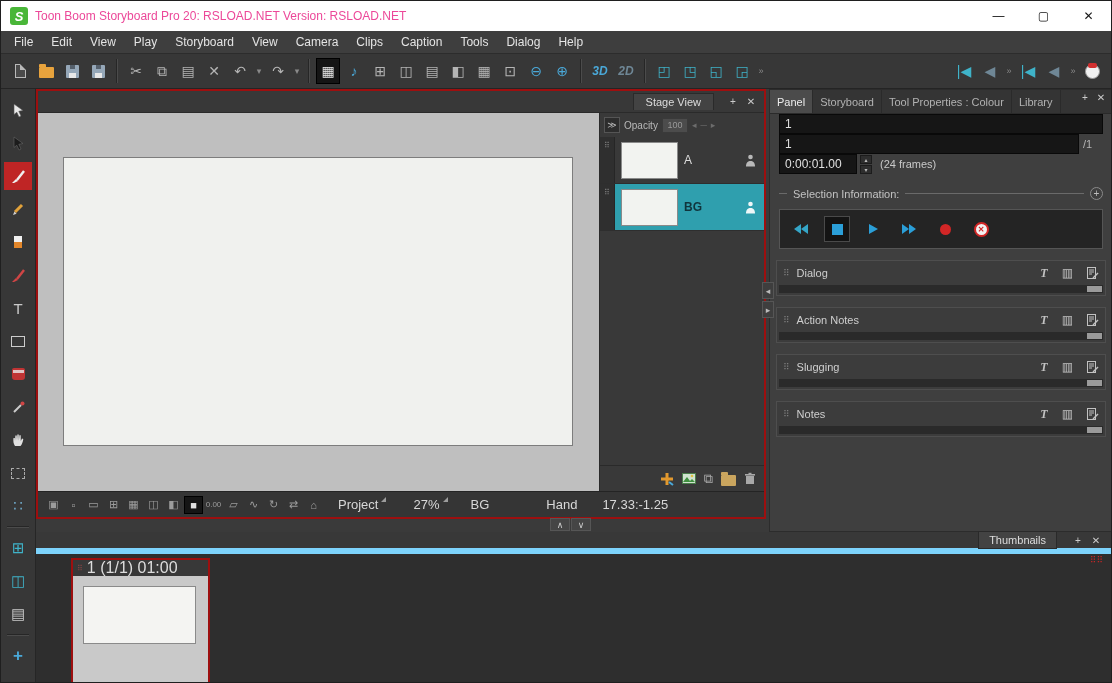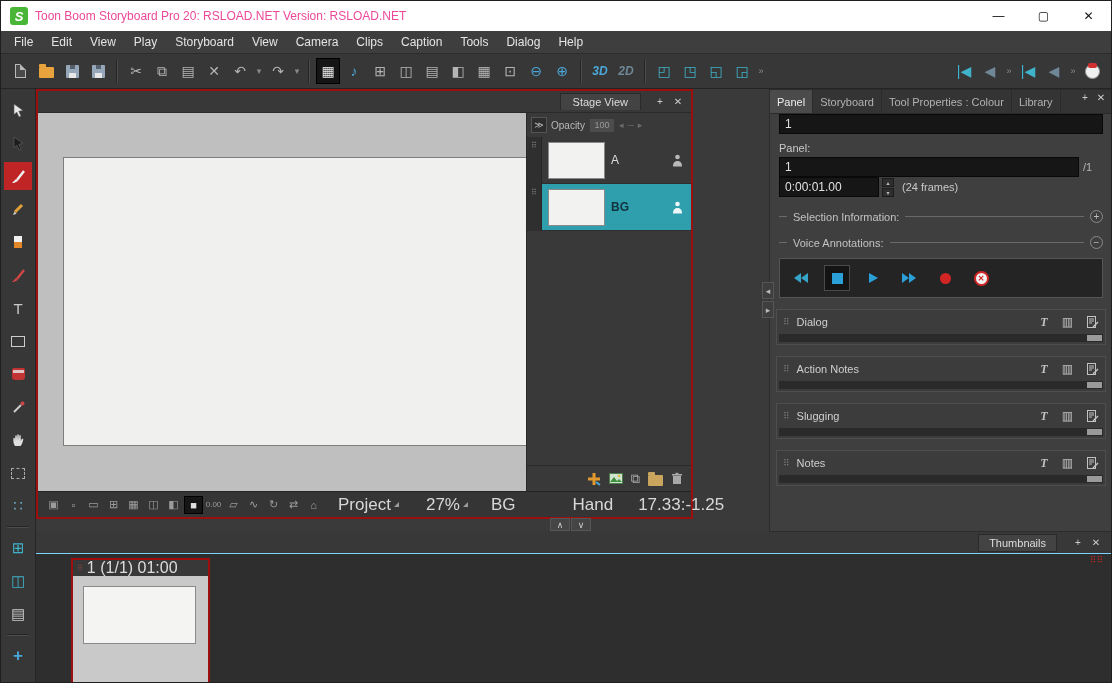--- a/index.html
+++ b/index.html
@@ -42,21 +42,21 @@
 .lt.active{background:#bf2525}
 .lt.tealc{color:#3fb3c9}
 .lt.bluec{color:#4aa8d8;font-weight:bold;font-size:17px}
 .lt.pinkc{color:#c77ad0}
 .ltsep{width:22px;height:2px;flex:none;margin:1px 0 6px;border-top:1px solid #262626;border-bottom:1px solid #4b4b4b}
 .rect-ic{width:14px;height:11px;border:1px solid #ccc}
 .marq-ic{width:14px;height:11px;border:1px dashed #aaa}
 .pot-ic{width:13px;height:12px;background:#c03434;border-radius:2px 2px 3px 3px;position:relative}
 .pot-ic:before{content:"";position:absolute;top:2px;left:1px;right:1px;height:3px;background:#e8e8e8;opacity:.8}
 
-#stage{position:absolute;left:35px;top:88px;width:657px;height:430px;border:2px solid #9d0f0f;background:#3c3c3c;z-index:2}
+#stage{position:absolute;left:35px;top:88px;width:730px;height:430px;border:2px solid #9d0f0f;background:#3c3c3c;z-index:2}
 #stage-tabbar{position:absolute;left:0;top:0;right:0;height:22px;background:#383838;border-bottom:1px solid #2a2a2a;display:flex;align-items:center;justify-content:flex-end;padding-right:6px}
 #stage-tab{background:#434343;border:1px solid #2a2a2a;border-bottom:none;color:#ddd;font-size:11px;padding:2px 12px;margin-right:8px}
 .mini-btn{width:14px;height:14px;margin-left:4px;display:flex;align-items:center;justify-content:center;color:#ccc;font-size:10px}
 #canvas-zone{position:absolute;left:0;top:22px;right:165px;bottom:26px;background:#bfbfbf;overflow:hidden}
 #canvas{position:absolute;left:25px;top:44px;width:510px;height:289px;background:#f0f1ee;border:1px solid #7d7d7d}
 #layer-panel{position:absolute;right:0;top:22px;bottom:26px;width:165px;background:#393939;border-left:1px solid #2a2a2a}
 #lp-header{height:24px;display:flex;align-items:center;padding:0 4px;gap:4px}
 #lp-collapse{width:16px;height:16px;background:#2d2d2d;border:1px solid #555;color:#bbb;font-size:9px;display:flex;align-items:center;justify-content:center}
 .lp-lbl{font-size:10px;color:#b9b9b9}
 #opacity-input{width:26px;height:15px;background:#4c4c4c;border:1px solid #3a3a3a;color:#9a9a9a;font-size:9px;text-align:center;font-family:"Liberation Sans",sans-serif}
@@ -68,38 +68,38 @@
 .layer-row .person{margin-right:8px;color:#b9b9b9;display:flex}
 .layer-row.selected{background:#2f9fae}
 .layer-row.selected .lname{color:#10343c;font-weight:bold}
 .layer-row.selected .person{color:#eef7f8}
 #layer-toolbar{position:absolute;left:0;right:0;bottom:0;height:26px;border-top:1px solid #2a2a2a;background:#393939;display:flex;align-items:center;justify-content:flex-end;gap:8px;padding:0 8px}
 .lyt-btn{display:flex;align-items:center;justify-content:center;color:#a8a8a8;font-size:13px}
 #stage-statusbar{position:absolute;left:0;right:0;bottom:0;height:26px;background:#353535;border-top:1px solid #242424;display:flex;align-items:center;padding:0 6px;gap:1px}
 .st-ic{min-width:19px;height:18px;display:flex;align-items:center;justify-content:center;color:#9c9c9c;font-size:11px}
 .st-ic.pressed{background:#151515;border:1px solid #000;color:#e0e0e0}
 .st-ic.tc{font-size:8px;letter-spacing:0}
-.st-lbl{font-size:17px;color:#d8d8d8;display:flex;align-items:center;gap:3px;white-space:nowrap}
+.st-lbl{font-size:13px;color:#d8d8d8;display:flex;align-items:flex-start;gap:3px;white-space:nowrap}
 .corner{width:0;height:0;border-left:5px solid transparent;border-bottom:5px solid #9c9c9c;margin-bottom:1px}
 
 .side-chev{position:absolute;left:761px;width:12px;height:17px;background:#3e3e3e;border:1px solid #565656;color:#bbb;font-size:9px;display:flex;align-items:center;justify-content:center;z-index:4}
 .split-btn{position:absolute;width:20px;height:13px;background:#454545;border:1px solid #565656;color:#ccc;font-size:9px;display:flex;align-items:center;justify-content:center;z-index:4}
 
 #right-panel{position:absolute;left:768px;top:88px;width:344px;height:443px;background:#3f3f3f;border:1px solid #2c2c2c}
 #rp-tabs{height:24px;background:#343434;border-bottom:1px solid #2a2a2a;display:flex;align-items:stretch;overflow:hidden}
 .rp-tab{padding:8px 7px;font-size:11px;color:#b2b2b2;display:flex;align-items:center;border-right:1px solid #2a2a2a;white-space:nowrap}
 .rp-tab.active{background:#4b4b4b;color:#ececec}
 #rp-tabs .mini-btn{margin-left:auto}
 #rp-tabs .mini-btn + .mini-btn{margin-left:2px;margin-right:4px}
 .rp-lbl{font-size:11px;color:#c9c9c9;margin:8px 0 3px 9px}
 .rp-input{display:block;margin:0 9px;width:324px;height:20px;background:#161616;border:1px solid #090909;color:#e0e0e0;font-size:12px;padding:0 5px;font-family:"Liberation Sans",sans-serif}
 .rp-row{display:flex;align-items:center;margin:0 9px}
 .rp-row .rp-input{margin:0}
 .rp-suffix{font-size:11px;color:#b5b5b5;margin-left:4px}
-#duration-input{width:100px}
+#duration-input{width:78px}
 .spin{display:flex;flex-direction:column;margin-left:3px;gap:1px}
 .spin span{width:12px;height:9px;font-size:6px;color:#bbb;background:#2e2e2e;border:1px solid #1c1c1c;display:flex;align-items:center;justify-content:center}
 .frames-lbl{font-size:11px;color:#c9c9c9;margin-left:8px}
 .hr-row{display:flex;align-items:center;margin:13px 9px 0;gap:6px;color:#c2c2c2;font-size:11px}
 .hr-line{flex:1;border-top:1px solid #6a6a6a}
 .hr-line.short{flex:none;width:8px}
 .circle-btn{width:13px;height:13px;border-radius:50%;border:1px solid #8a8a8a;color:#bdbdbd;font-size:10px;line-height:11px;text-align:center;flex:none}
 #playback{margin:9px 9px 0;height:40px;background:#242424;border:1px solid #555;display:flex;align-items:center;gap:10px;padding:0 8px}
 .pb-btn{width:26px;height:26px;display:flex;align-items:center;justify-content:center}
 .pb-btn.pressed{background:#141414;border:1px solid #4a4a4a}
@@ -109,21 +109,21 @@
 .note-section{margin:11px 6px 0;background:#3c3c3c;border:1px solid #4e4e4e}
 .ns-row{height:24px;display:flex;align-items:center;padding:0 6px;gap:6px}
 .ns-grip{color:#7d7d7d;font-size:9px;letter-spacing:1px}
 .ns-label{flex:1;font-size:11px;color:#cfcfcf}
 .ns-ic{color:#c2c2c2;font-size:12px;margin-left:8px;display:flex;align-items:center}
 .ns-T{font-family:"Liberation Serif",serif;font-style:italic;font-weight:bold}
 .ns-scroll{height:8px;margin:0 2px 2px;background:#2a2a2a;position:relative}
 .ns-thumb{position:absolute;right:1px;top:1px;width:15px;height:6px;background:#9a9a9a}
 
 #bottom-panel{position:absolute;left:35px;top:531px;right:0;bottom:0;background:#2e2e2e}
-#bp-tabbar{height:22px;background:#383838;border-bottom:1px solid #7dd3fc;display:flex;align-items:center;justify-content:flex-end;padding-right:8px}
+#bp-tabbar{height:22px;background:#383838;border-bottom:6px solid #7dd3fc;display:flex;align-items:center;justify-content:flex-end;padding-right:8px}
 #tab-thumbnails{background:#434343;border:1px solid #2a2a2a;color:#ddd;font-size:11px;padding:2px 10px;margin-right:10px}
 #thumb-card{position:absolute;left:35px;top:26px;width:139px;height:160px;border:2px solid #9d0f0f;background:#c9c9c9}
 #thumb-head{height:16px;background:#383838;display:flex;align-items:center;gap:4px;padding:0 4px}
 #thumb-grip{color:#8a4444;font-size:8px}
 #thumb-caption{font-size:16px;color:#ddd}
 #thumb-inner{position:absolute;left:10px;top:26px;width:113px;height:58px;background:#f4f4f2;border:1px solid #8a8a8a}
 #bp-grip{position:absolute;right:8px;top:24px;color:#c22626;font-size:9px;line-height:8px;text-align:center}
 svg{display:block}
 </style>
 </head>
@@ -512,44 +512,37 @@
       <div class="rp-tab">Tool Properties : Colour</div>
       <div class="rp-tab">Library</div>
       <div class="mini-btn">
           <span>+</span>
         </div>
       <div class="mini-btn">
           <span>✕</span>
         </div>
     </div>
     <input class="rp-input" value="1" style="">
-    <div class="rp-lbl">Panel:</div>
     <div class="rp-row">
       <input class="rp-input" style="width: 300px;" value="1">
       <span class="rp-suffix">/1</span>
     </div>
     <div class="rp-row">
       <input class="rp-input" id="duration-input" value="0:00:01.00" style="">
       <div class="spin">
         <span>▴</span>
         <span>▾</span>
       </div>
       <span class="frames-lbl">(24 frames)</span>
     </div>
     <div class="hr-row">
       <span class="hr-line short"></span>
       <span>Selection Information:</span>
       <span class="hr-line"></span>
       <span class="circle-btn">+</span>
-    </div>
-    <div class="hr-row">
-      <span class="hr-line short"></span>
-      <span>Voice Annotations:</span>
-      <span class="hr-line"></span>
-      <span class="circle-btn">−</span>
     </div>
     <div id="playback">
       <div class="pb-btn">
           <svg width="16" height="12">
             <path d="M8 1 L1 6 L8 11 Z" fill="#35a6c8"></path>
             <path d="M15 1 L8 6 L15 11 Z" fill="#35a6c8"></path>
           </svg>
         </div>
       <div class="pb-btn pressed">
           <span class="stop-sq"></span>

